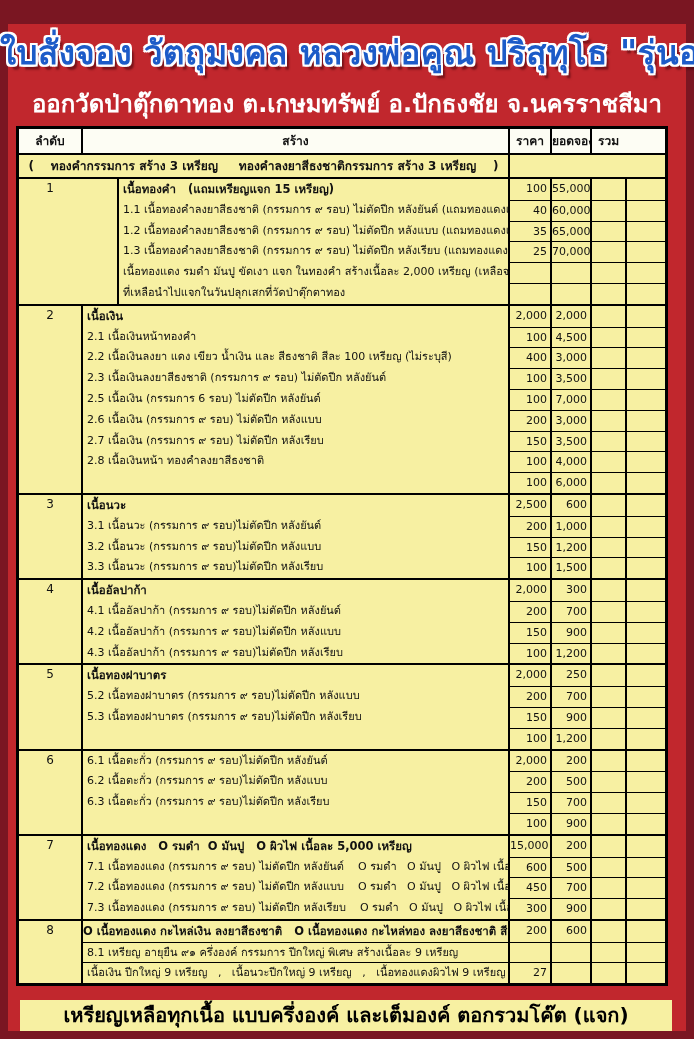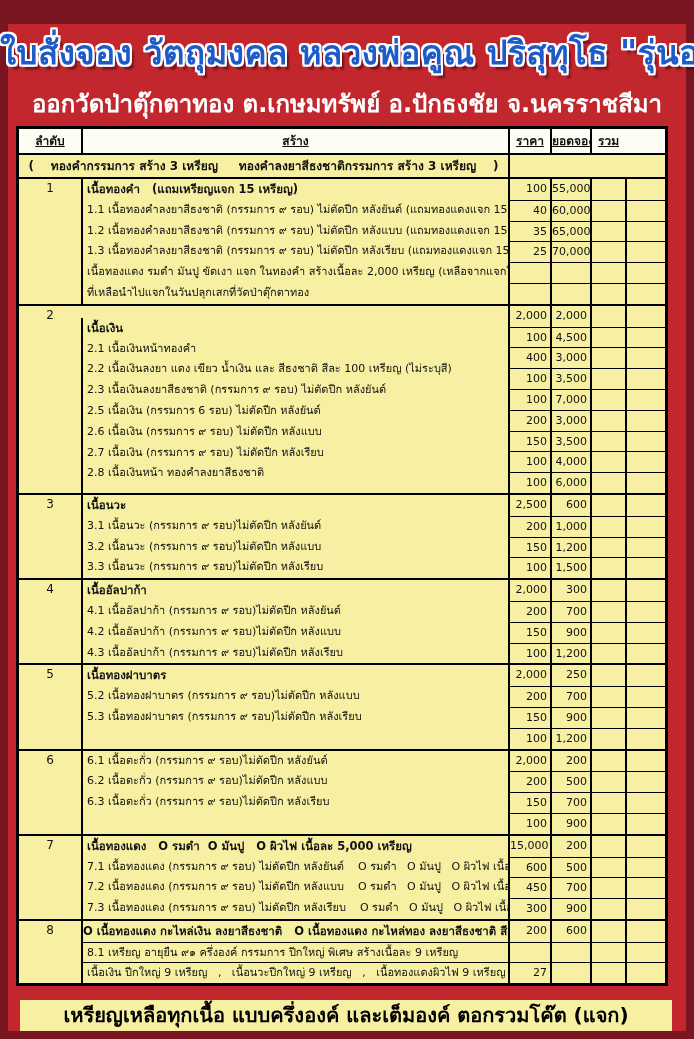--- a/index.html
+++ b/index.html
@@ -28,21 +28,21 @@
     font-size:24px; font-weight:bold; color:var(--subtitle-white); white-space:nowrap;
   }
   .order-table{
     position:absolute; left:16px; top:126px; width:652px;
     background:var(--table-yellow); border:3px solid #000;
   }
   .grid6{display:grid; grid-template-columns:62px 1fr 42px 40px 35px 40px;}
   .head-row{background:var(--header-white); border-bottom:2px solid #000; height:26px;}
   .head-row div{
     font-size:12px; font-weight:600; text-align:center; line-height:25px;
-    overflow:hidden; white-space:nowrap;text-decoration:underline;
+    overflow:hidden; white-space:nowrap;
   }
   .head-row div + div{border-left:2px solid #000;}
   .sub-row{border-bottom:2.5px solid #000; height:24px;}
   .sub-left{
     grid-column:1 / 3; font-size:12px; font-weight:700; text-align:center;
     line-height:23px; white-space:nowrap; overflow:hidden;
   }
   .sub-right{grid-column:3 / 7; border-left:2px solid #000;}
   .section{border-bottom:2.5px solid #000;}
   .section:last-child{border-bottom:none;}
@@ -82,21 +82,21 @@
     <div>ยอดจอง</div>
     <div>รวม</div>
   </div>
   <div class="grid6 sub-row">
     <div class="sub-left">(&nbsp;&nbsp;&nbsp;&nbsp;ทองคำกรรมการ สร้าง 3 เหรียญ&nbsp;&nbsp;&nbsp;&nbsp;&nbsp;ทองคำลงยาสีธงชาติกรรมการ สร้าง 3 เหรียญ&nbsp;&nbsp;&nbsp;&nbsp;)</div>
     <div class="sub-right"></div>
   </div>
   <div id="sections">
       <div class="grid6 section" style="grid-template-rows: repeat(6, 20.8px);">
         <div class="no-cell" style="grid-row: 1 / span 6;">1</div>
-        <div class="desc-block" style="grid-row: 1 / span 6;">
+        <div class="desc-block" style="grid-row: 1 / span 6; margin-left: 36px;">
           <div class="dline b">เนื้อทองคำ&nbsp;&nbsp;&nbsp;(แถมเหรียญแจก 15 เหรียญ)</div>
           <div class="dline">1.1 เนื้อทองคำลงยาสีธงชาติ  (กรรมการ ๙ รอบ) ไม่ตัดปีก หลังยันต์   (แถมทองแดงแจก 15 เหรียญ)</div>
           <div class="dline">1.2 เนื้อทองคำลงยาสีธงชาติ  (กรรมการ ๙ รอบ) ไม่ตัดปีก หลังแบบ   (แถมทองแดงแจก 15 เหรียญ)</div>
           <div class="dline">1.3 เนื้อทองคำลงยาสีธงชาติ  (กรรมการ ๙ รอบ) ไม่ตัดปีก หลังเรียบ  (แถมทองแดงแจก 15 เหรียญ)</div>
           <div class="dline">เนื้อทองแดง รมดำ มันปู ขัดเงา แจก ในทองคำ สร้างเนื้อละ 2,000 เหรียญ (เหลือจากแจกในทองคำ)</div>
           <div class="dline">ที่เหลือนำไปแจกในวันปลุกเสกที่วัดป่าตุ๊กตาทอง</div>
         </div>
         <div class="num" style="grid-area: 1 / 3;">100</div>
         <div class="num" style="grid-area: 1 / 4;">55,000</div>
         <div class="num" style="grid-area: 1 / 5;"></div>
@@ -117,21 +117,21 @@
         <div class="num ht" style="grid-area: 5 / 4;"></div>
         <div class="num ht" style="grid-area: 5 / 5;"></div>
         <div class="num ht" style="grid-area: 5 / 6;"></div>
         <div class="num ht" style="grid-area: 6 / 3;"></div>
         <div class="num ht" style="grid-area: 6 / 4;"></div>
         <div class="num ht" style="grid-area: 6 / 5;"></div>
         <div class="num ht" style="grid-area: 6 / 6;"></div>
       </div>
       <div class="grid6 section" style="grid-template-rows: repeat(9, 20.8px);">
         <div class="no-cell" style="grid-row: 1 / span 9;">2</div>
-        <div class="desc-block" style="grid-row: 1 / span 9; margin-top: 12px;">
+        <div class="desc-block" style="grid-row: 1 / span 9;">
           <div class="dline b">เนื้อเงิน</div>
           <div class="dline">2.1 เนื้อเงินหน้าทองคำ</div>
           <div class="dline">2.2 เนื้อเงินลงยา แดง เขียว น้ำเงิน และ สีธงชาติ สีละ 100 เหรียญ (ไม่ระบุสี)</div>
           <div class="dline">2.3 เนื้อเงินลงยาสีธงชาติ  (กรรมการ ๙ รอบ) ไม่ตัดปีก หลังยันต์</div>
           <div class="dline">2.5 เนื้อเงิน  (กรรมการ 6 รอบ) ไม่ตัดปีก หลังยันต์</div>
           <div class="dline">2.6 เนื้อเงิน  (กรรมการ ๙ รอบ) ไม่ตัดปีก หลังแบบ</div>
           <div class="dline">2.7 เนื้อเงิน  (กรรมการ ๙ รอบ) ไม่ตัดปีก หลังเรียบ</div>
           <div class="dline">2.8 เนื้อเงินหน้า ทองคำลงยาสีธงชาติ</div>
         </div>
         <div class="num" style="grid-area: 1 / 3;">2,000</div>

